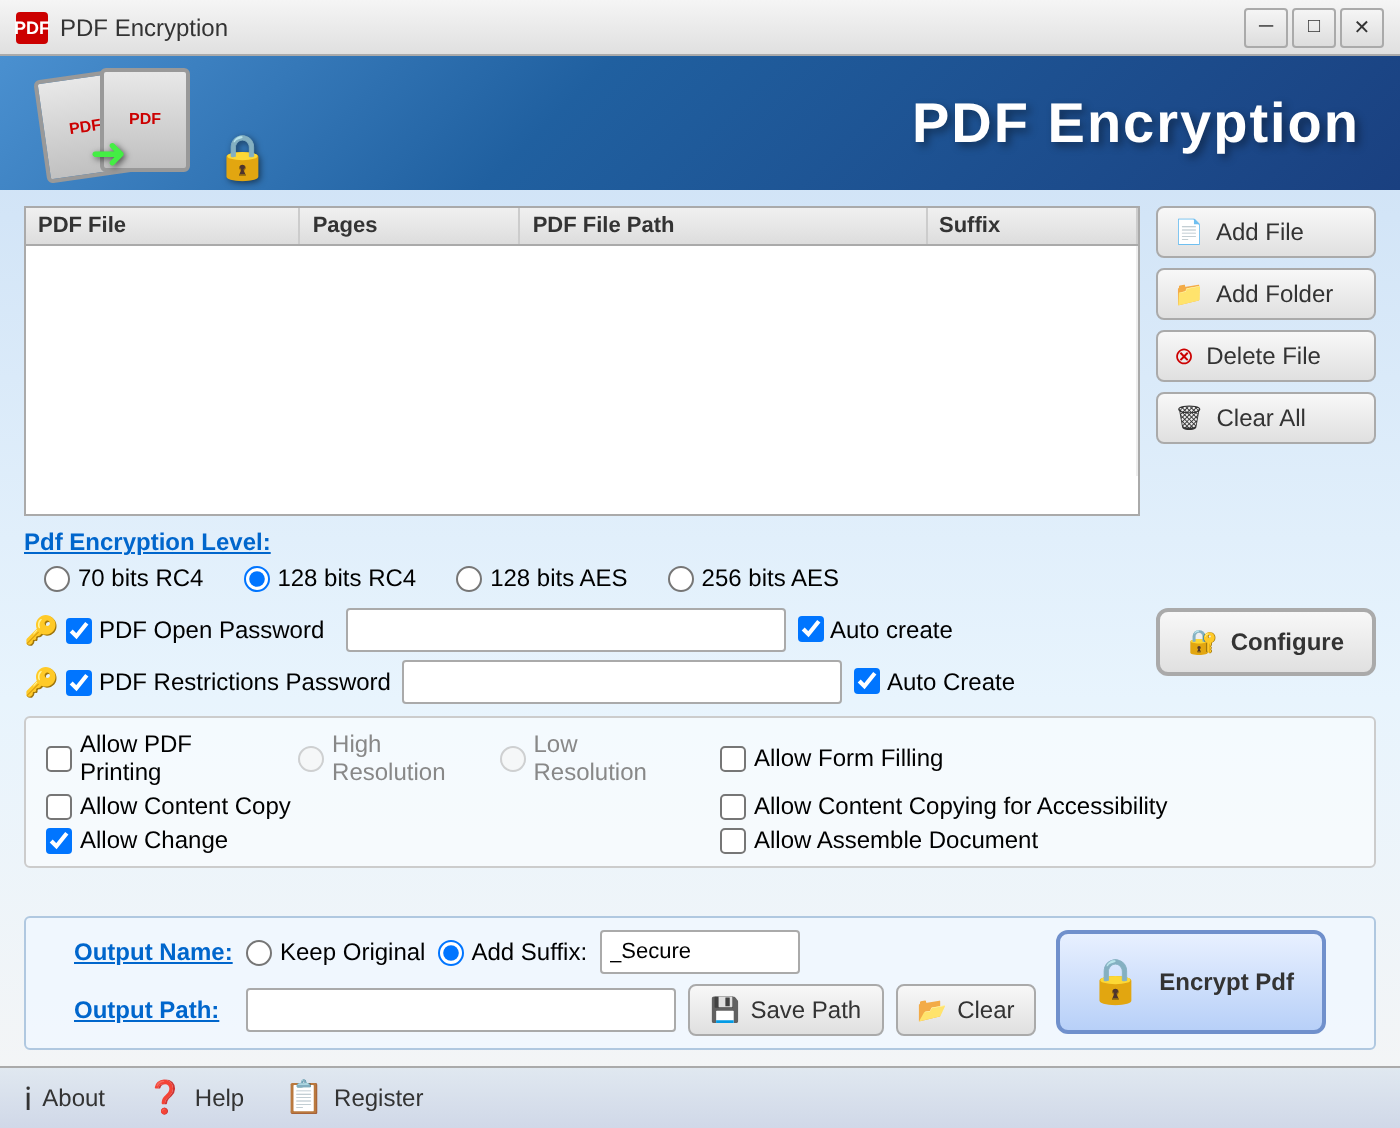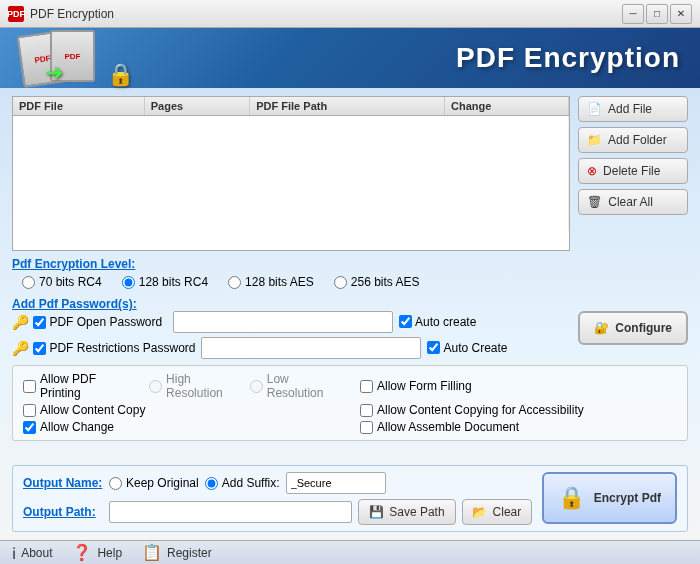--- a/index.html
+++ b/index.html
@@ -189,21 +189,21 @@
       gap: 3px 20px;
     }
     .perm-item { display: flex; align-items: center; gap: 4px; font-size: 11px; }
     .perm-item input[type=checkbox] { cursor: pointer; }
     .resolution-group { display: flex; gap: 8px; margin-left: 15px; }
 
     .output-section {
       background: rgba(240,248,255,0.8);
       border: 1px solid #b0c8e0;
       border-radius: 3px;
-      padding: 6px 10px;
+      padding: 6px 24px;
       margin-top: 18px;
     }
     .output-label { color: #0066cc; text-decoration: underline; font-weight: bold; min-width: 80px; cursor: pointer; }
     .suffix-input {
       width: 100px;
       height: 22px;
       border: 1px solid #aaa;
       border-radius: 2px;
       padding: 0 4px;
       font-size: 11px;
@@ -309,21 +309,21 @@
   <div class="content-area">
 
     <div class="file-section">
       <div class="file-table-container">
         <table class="file-table">
           <thead>
             <tr>
               <th>PDF File</th>
               <th>Pages</th>
               <th>PDF File Path</th>
-              <th>Change</th>
+              <th>Suffix</th>
             </tr>
           </thead>
           <tbody>
             <tr>
                 <td colspan="4" style="height:115px;"></td>
               </tr>
           </tbody>
         </table>
       </div>
       <div class="file-buttons">
@@ -362,21 +362,20 @@
           <span>128 bits AES</span>
         </label>
         <label class="radio-item">
           <input type="radio" name="enc-level" style="">
           <span>256 bits AES</span>
         </label>
       </div>
     </div>
 
     <div class="password-section">
-      <a class="section-link">Add Pdf Password(s):</a>
       <div class="password-area">
         <div class="password-inputs">
 
           <div class="password-row">
             <div class="pwd-label-group">
               <span class="key-icon">🔑</span>
               <label class="checkbox-item">
                 <input type="checkbox" checked="" style="">
                 <span>PDF Open Password</span>
               </label>

